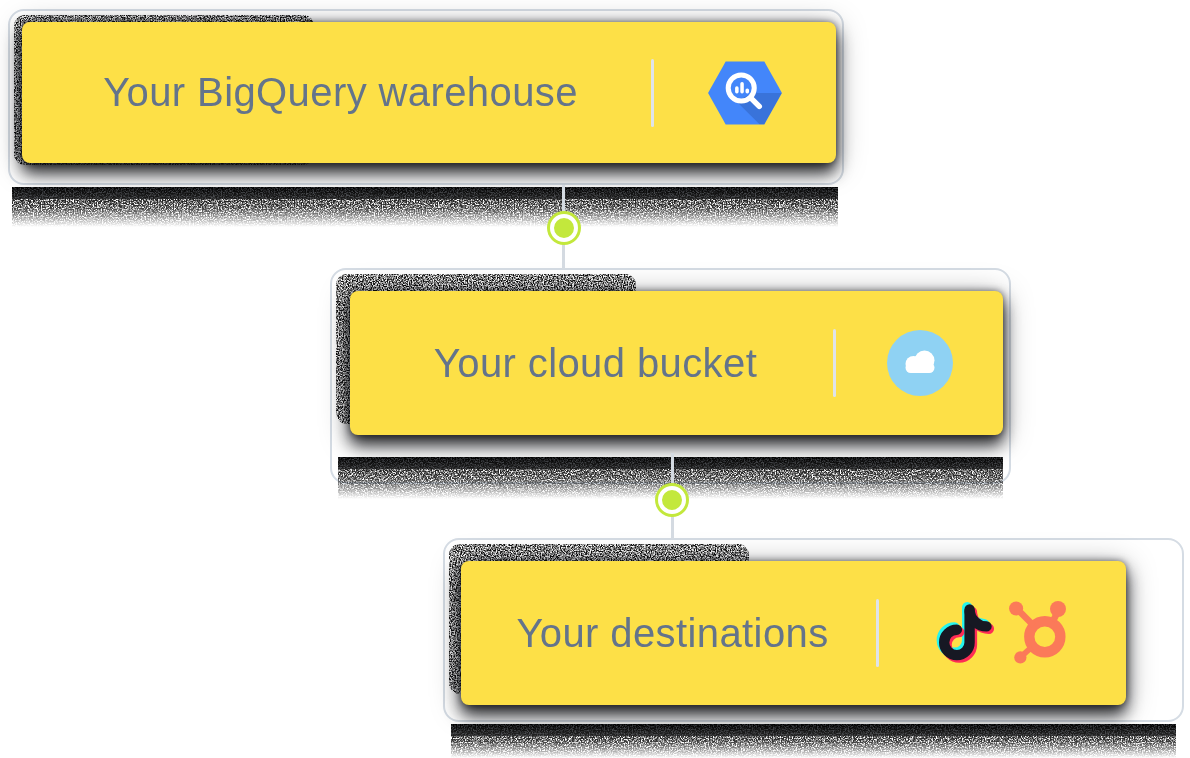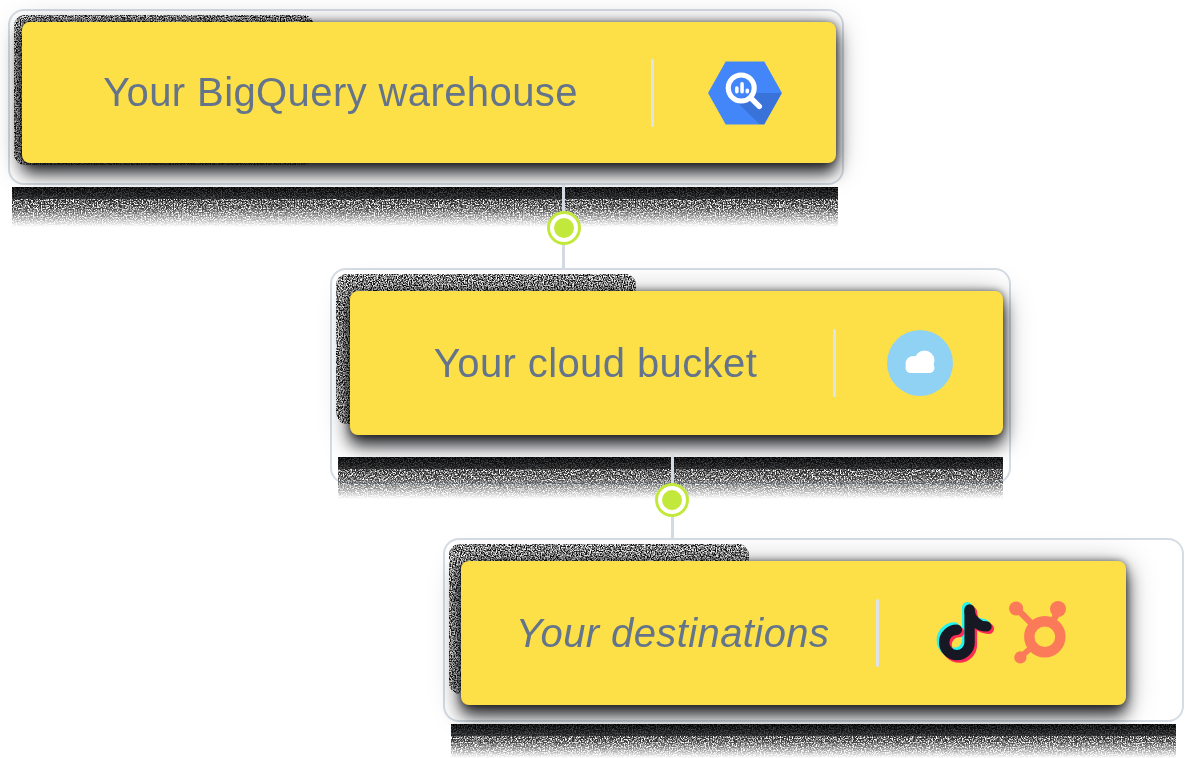--- a/index.html
+++ b/index.html
@@ -36,21 +36,21 @@
   
   #group-1{left:8px;top:9px;width:836px;height:176px;}
   #group-1 .card{left:12px;top:11px;width:806px;height:141px;}
   #group-1 .icon-zone{width:182px;}
   #group-1 .band{left:4px;top:178px;width:826px;height:40px;}
   #group-2{left:330px;top:268px;width:681px;height:216px;}
   #group-2 .card{left:18px;top:21px;width:645px;height:144px;}
   #group-2 .icon-zone{width:167px;}
   #group-2 .band{left:8px;top:189px;width:665px;height:42px;}
   #group-3{left:443px;top:538px;width:741px;height:184px;}
-  #group-3 .card{left:16px;top:21px;width:657px;height:144px;font-style:italic;}
+  #group-3 .card{left:16px;top:21px;width:657px;height:144px;}
   #group-3 .icon-zone{width:247px;}
   #group-3 .band{left:8px;top:186px;width:725px;height:34px;}
   
   .connector-line{position:absolute;width:3px;background:#d4dae1;z-index:2;}
   #line-1{left:562px;top:185px;height:84px;}
   #line-2{left:671px;top:453px;height:86px;}
   .connector-dot{position:absolute;width:34px;height:34px;z-index:3;}
   #dot-1{left:547px;top:211px;}
   #dot-2{left:655px;top:483px;}
 </style>

